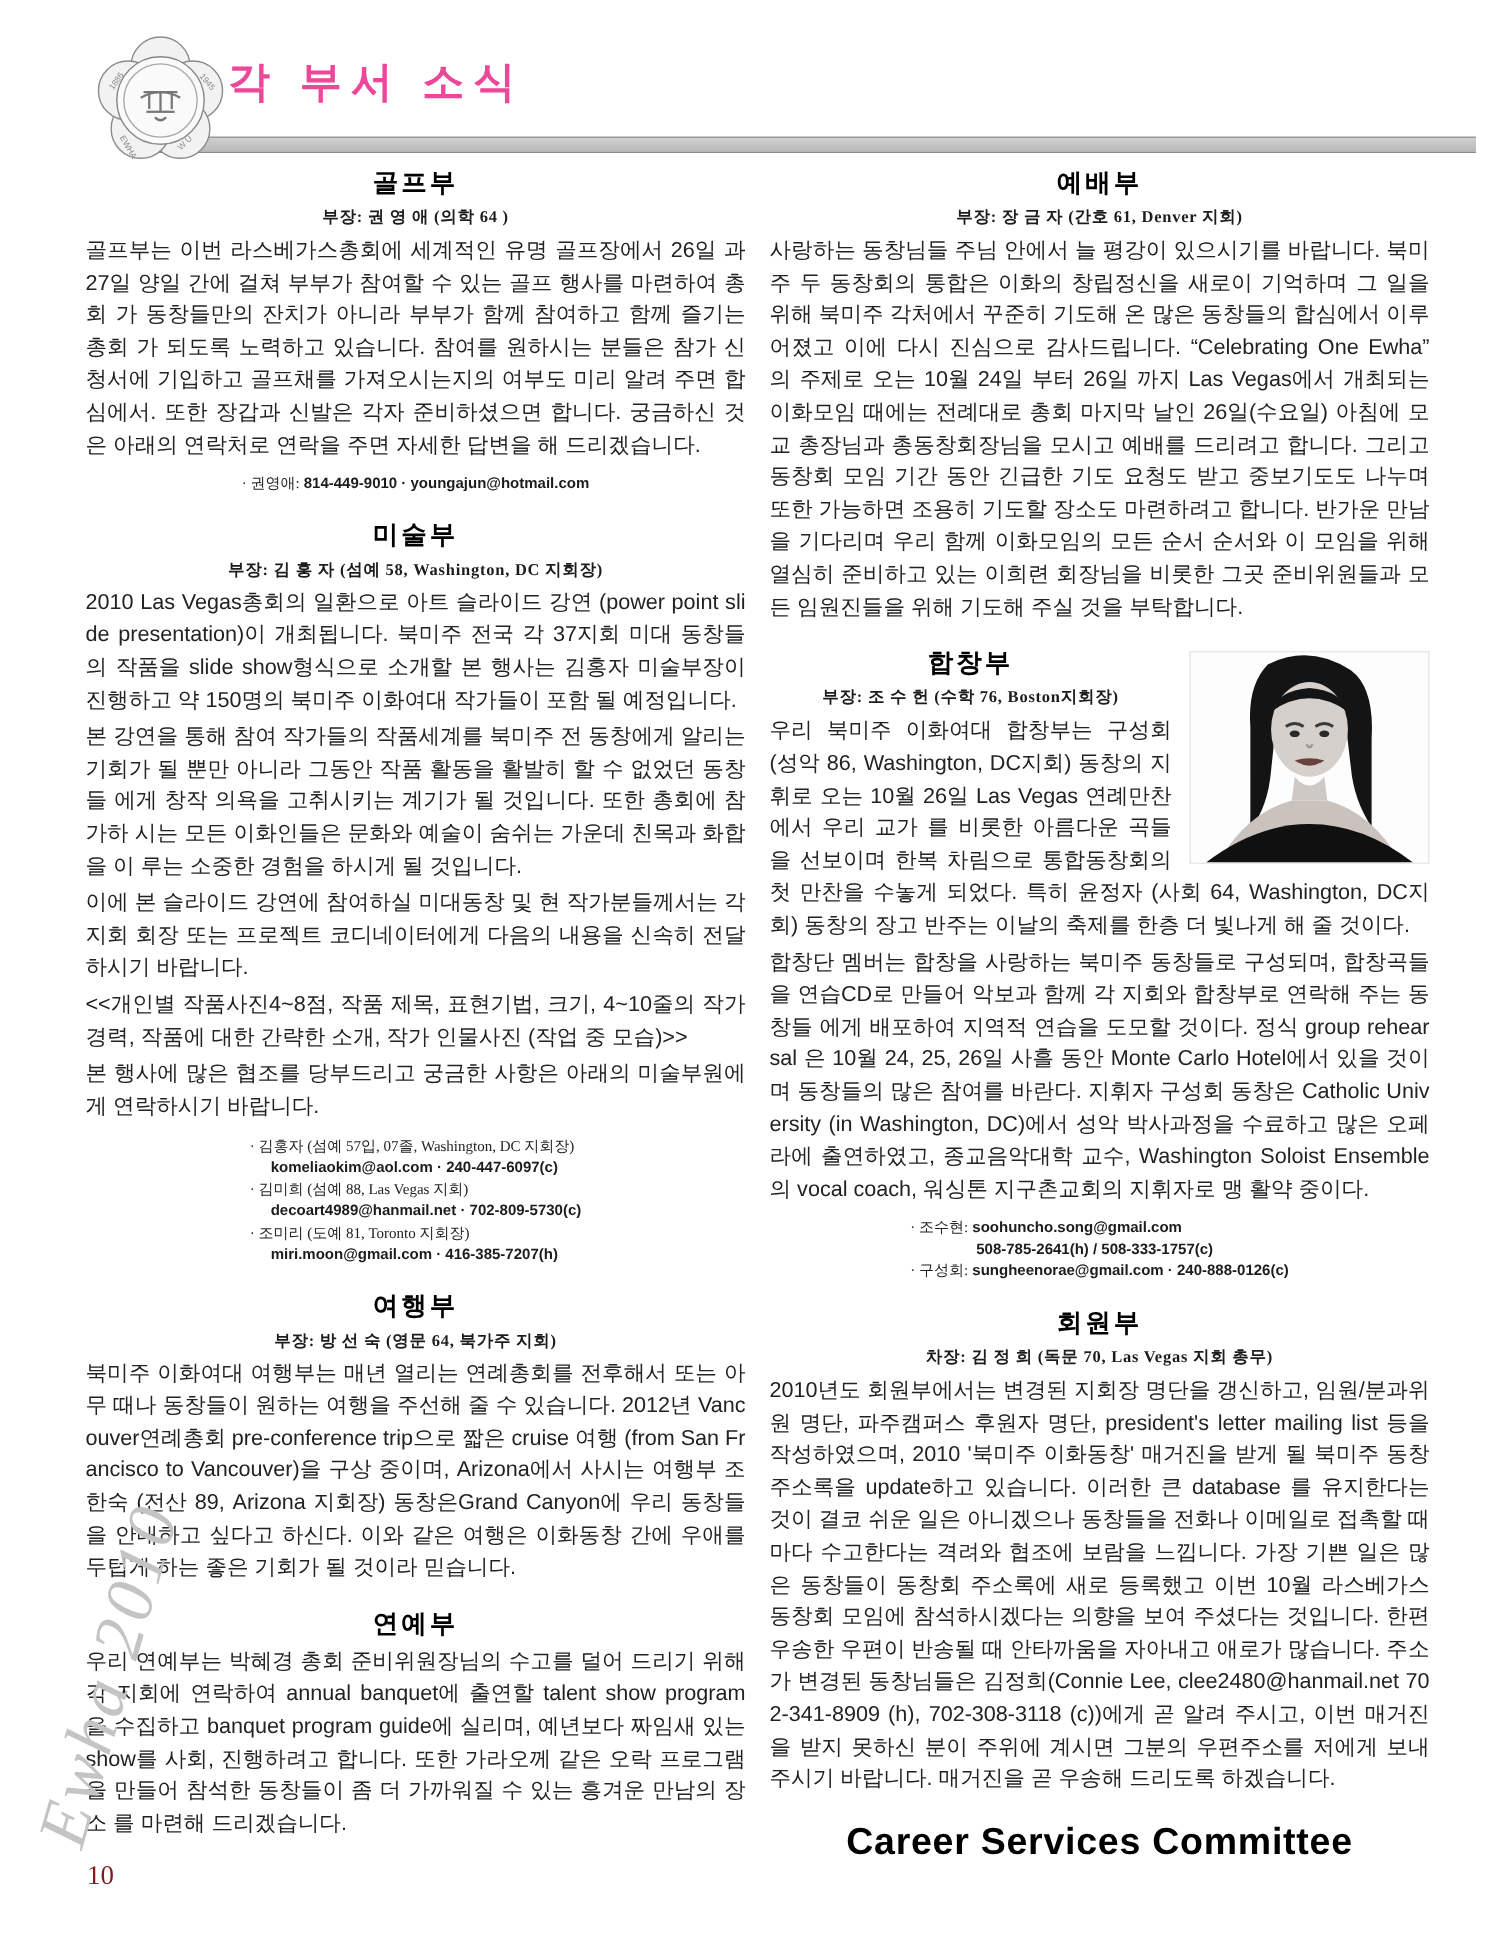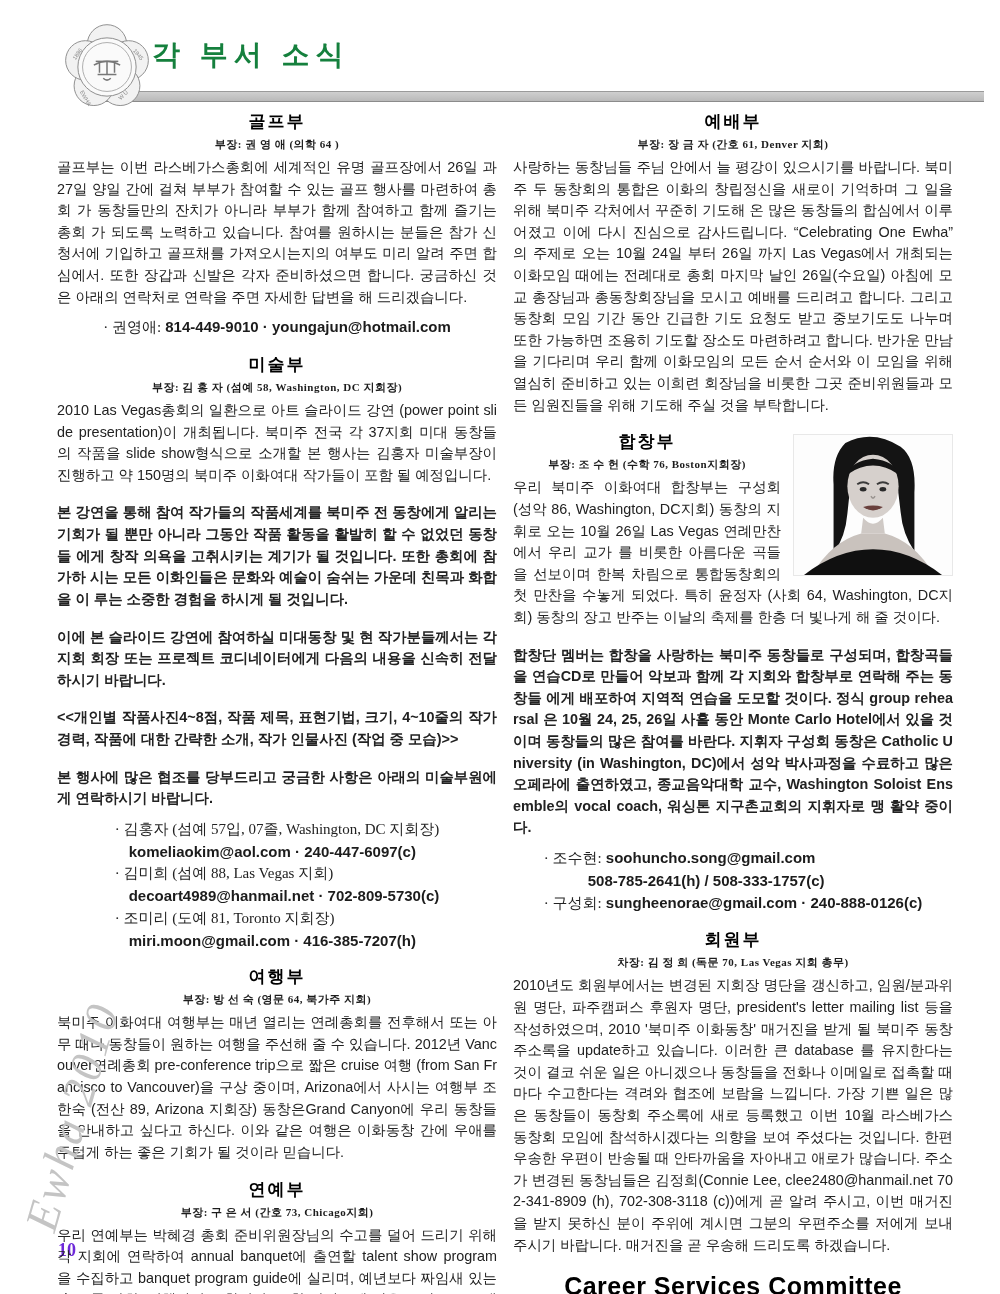--- a/index.html
+++ b/index.html
@@ -11,21 +11,21 @@
   }
   
   .hdr-bar {
     position:absolute; left:84px; right:16px; top:91px; height:11px;
     background:linear-gradient(#cfcfcf,#b9b9b9);
     border-top:1px solid #9a9a9a; border-bottom:1px solid #8b8b8b;
   }
   .hdr-logo { position:absolute; left:60px; top:20px; width:94px; height:94px; z-index:2; }
   .hdr-title {
     position:absolute; left:152px; top:36px;
-    font-size:28px; font-weight:bold; letter-spacing:6px; color:#15803d;
+    font-size:28px; font-weight:bold; letter-spacing:6px; color:#ec4899;
   }
   
   .content {
     position:absolute; top:108px; left:57px; width:896px;
     display:flex; gap:16px;
   }
   .col { flex:0 0 440px; width:440px; }
   
   .sec-title {
     text-align:center; font-size:17px; font-weight:bold; color:#000;
@@ -33,23 +33,23 @@
   }
   .col .sec:first-child .sec-title { margin-top:2px; }
   .leader {
     text-align:center; font-family:"Liberation Serif","DejaVu Serif",serif;
     font-weight:bold; font-size:11px; margin-bottom:5px; letter-spacing:0.5px;
   }
   .body-p {
     font-size:14.4px; line-height:1.5; text-align:justify; color:#222;
     word-break:break-all;
   }
-  .body-p + .body-p { margin-top:16px;font-weight:bold; }
-  
-  .contact-block { text-align:center; margin:8px 0 6px; font-size:15px; line-height:1.45; }
+  .body-p + .body-p { margin-top:3px; }
+  
+  .contact-block { text-align:center; margin:8px 0 6px; font-size:10px; line-height:1.45; }
   .contact-inner { display:inline-block; text-align:left; }
   .c-label { font-family:"Liberation Serif","DejaVu Serif",serif; color:#222; }
   .c-bold { font-weight:bold; font-family:"Liberation Sans","DejaVu Sans",sans-serif; }
   .c-indent { padding-left:14px; }
   
   .choir-photo {
     float:right; width:160px; height:142px; margin:4px 0 6px 12px;
     background:#fff; border:1px solid #e8e8e8;
   }
   
@@ -59,21 +59,21 @@
   }
   
   .side-script {
     position:absolute; left:-78px; top:1090px; width:300px; text-align:center;
     transform:rotate(-74deg);
     font-family:"Liberation Serif","DejaVu Serif",serif; font-style:italic;
     font-size:46px; color:#c4c4c4; letter-spacing:3px; z-index:1;
   }
   .page-num {
     position:absolute; left:58px; top:1240px;
-    font-family:"Liberation Serif","DejaVu Serif",serif; font-size:18px; color:#6d28d9;font-weight:bold;
+    font-family:"Liberation Serif","DejaVu Serif",serif; font-size:18px; color:#7f1d1d;
   }
 </style>
 </head>
 <body>
 
 <div>
 
   <div class="hdr-bar"></div>
   <svg class="hdr-logo" viewBox="0 0 100 100">
     <g stroke="#8a8a8a" fill="#f2f2f2">
@@ -139,21 +139,20 @@
       </div>
 
       <div class="sec">
         <div class="sec-title">여행부</div>
         <div class="leader">부장: 방 선 숙 (영문 64, 북가주 지회)</div>
         <p class="body-p">북미주 이화여대 여행부는 매년 열리는 연례총회를 전후해서 또는 아무 때나 동창들이 원하는 여행을 주선해 줄 수 있습니다. 2012년 Vancouver연례총회 pre-conference trip으로 짧은 cruise 여행 (from San Francisco to Vancouver)을 구상 중이며, Arizona에서 사시는 여행부 조한숙 (전산 89, Arizona 지회장) 동창은Grand Canyon에 우리 동창들 을 안내하고 싶다고 하신다. 이와 같은 여행은 이화동창 간에 우애를 두텁게 하는 좋은 기회가 될 것이라 믿습니다.</p>
       </div>
 
       <div class="sec">
         <div class="sec-title">연예부</div>
-        <div class="leader">부장: 구 은 서 (간호 73, Chicago지회)</div>
         <p class="body-p">우리 연예부는 박혜경 총회 준비위원장님의 수고를 덜어 드리기 위해 각 지회에 연락하여 annual banquet에 출연할 talent show program 을 수집하고 banquet program guide에 실리며, 예년보다 짜임새 있는 show를 사회, 진행하려고 합니다.  또한 가라오께 같은 오락 프로그램 을 만들어 참석한 동창들이 좀 더 가까워질 수 있는 흥겨운 만남의 장소 를 마련해 드리겠습니다.</p>
 
       </div>
 
     </div>
 
     <div class="col">
 
       <div class="sec">
         <div class="sec-title">예배부</div>

